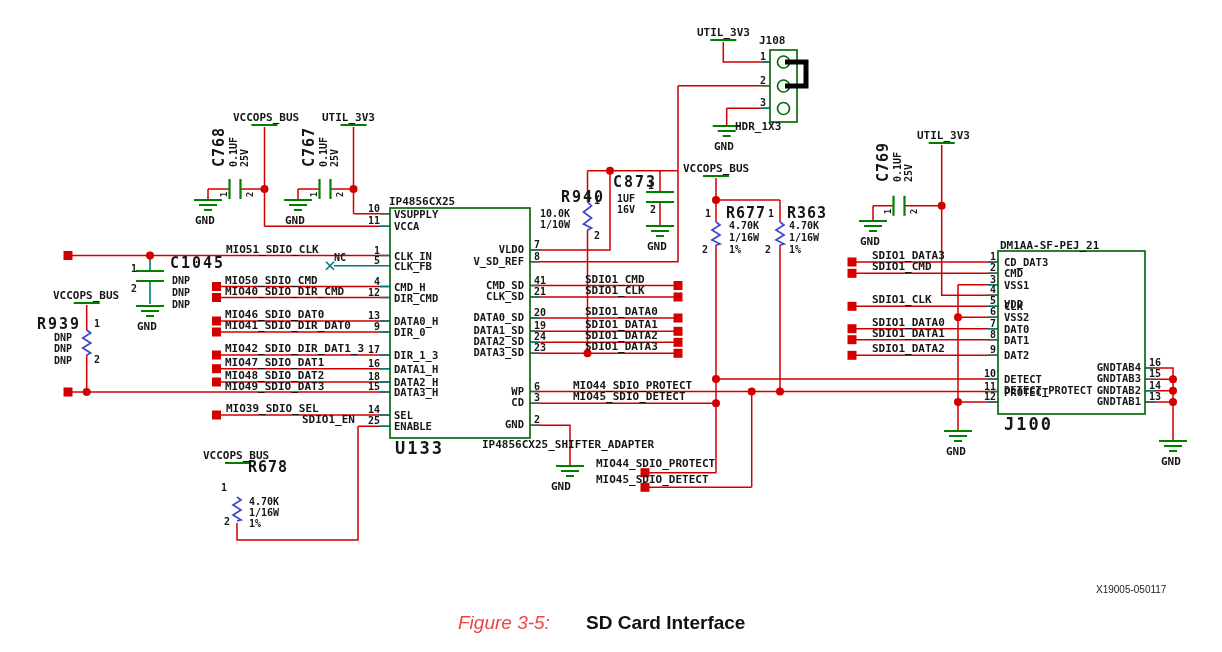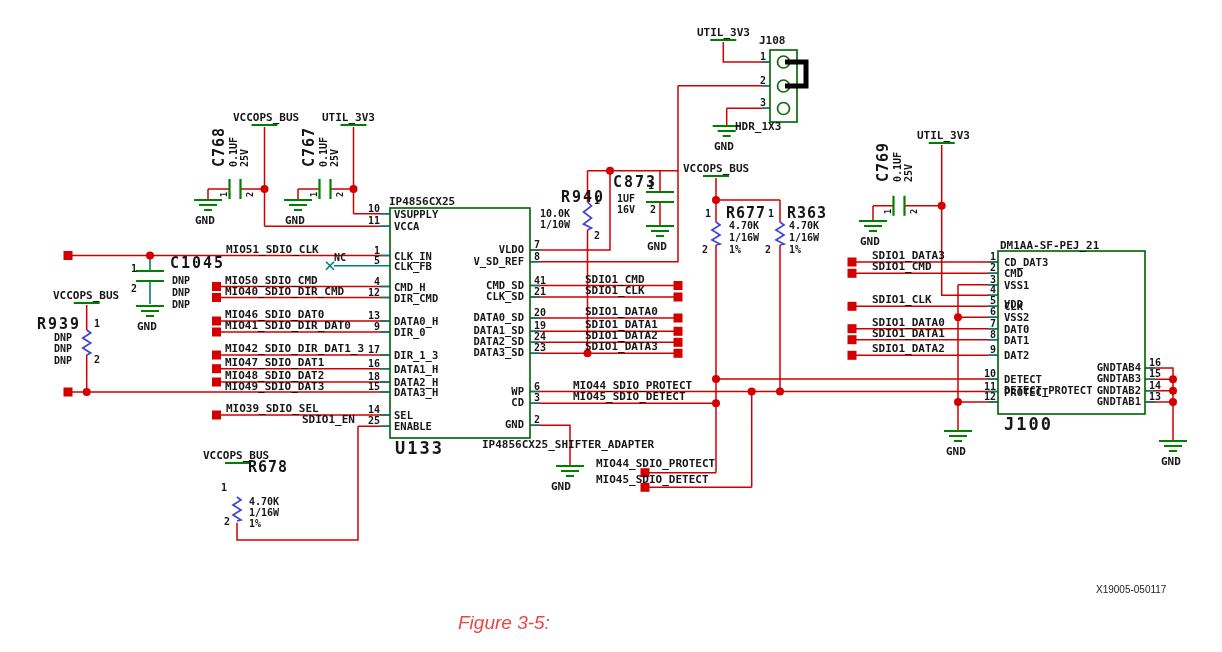--- a/index.html
+++ b/index.html
@@ -376,16 +376,17 @@
 <span class="t pn" style="left:1149px;top:369.3px">15</span>
 <span class="t pn" style="left:1149px;top:380.7px">14</span>
 <span class="t pn" style="left:1149px;top:392px">13</span>
 <span class="t pname ra" style="right:81px;top:362px;width:70px">GNDTAB4</span>
 <span class="t pname ra" style="right:81px;top:373.3px;width:70px">GNDTAB3</span>
 <span class="t pname ra" style="right:81px;top:384.7px;width:70px">GNDTAB2</span>
 <span class="t pname ra" style="right:81px;top:396px;width:70px">GNDTAB1</span>
 
 <div class="caption">
   <span class="cap-label">Figure 3-5:</span>
+  <span class="cap-title">SD Card Interface</span>
 </div>
 <span class="docnum">X19005-050117</span>
 
 </div>
 
 </body></html>

